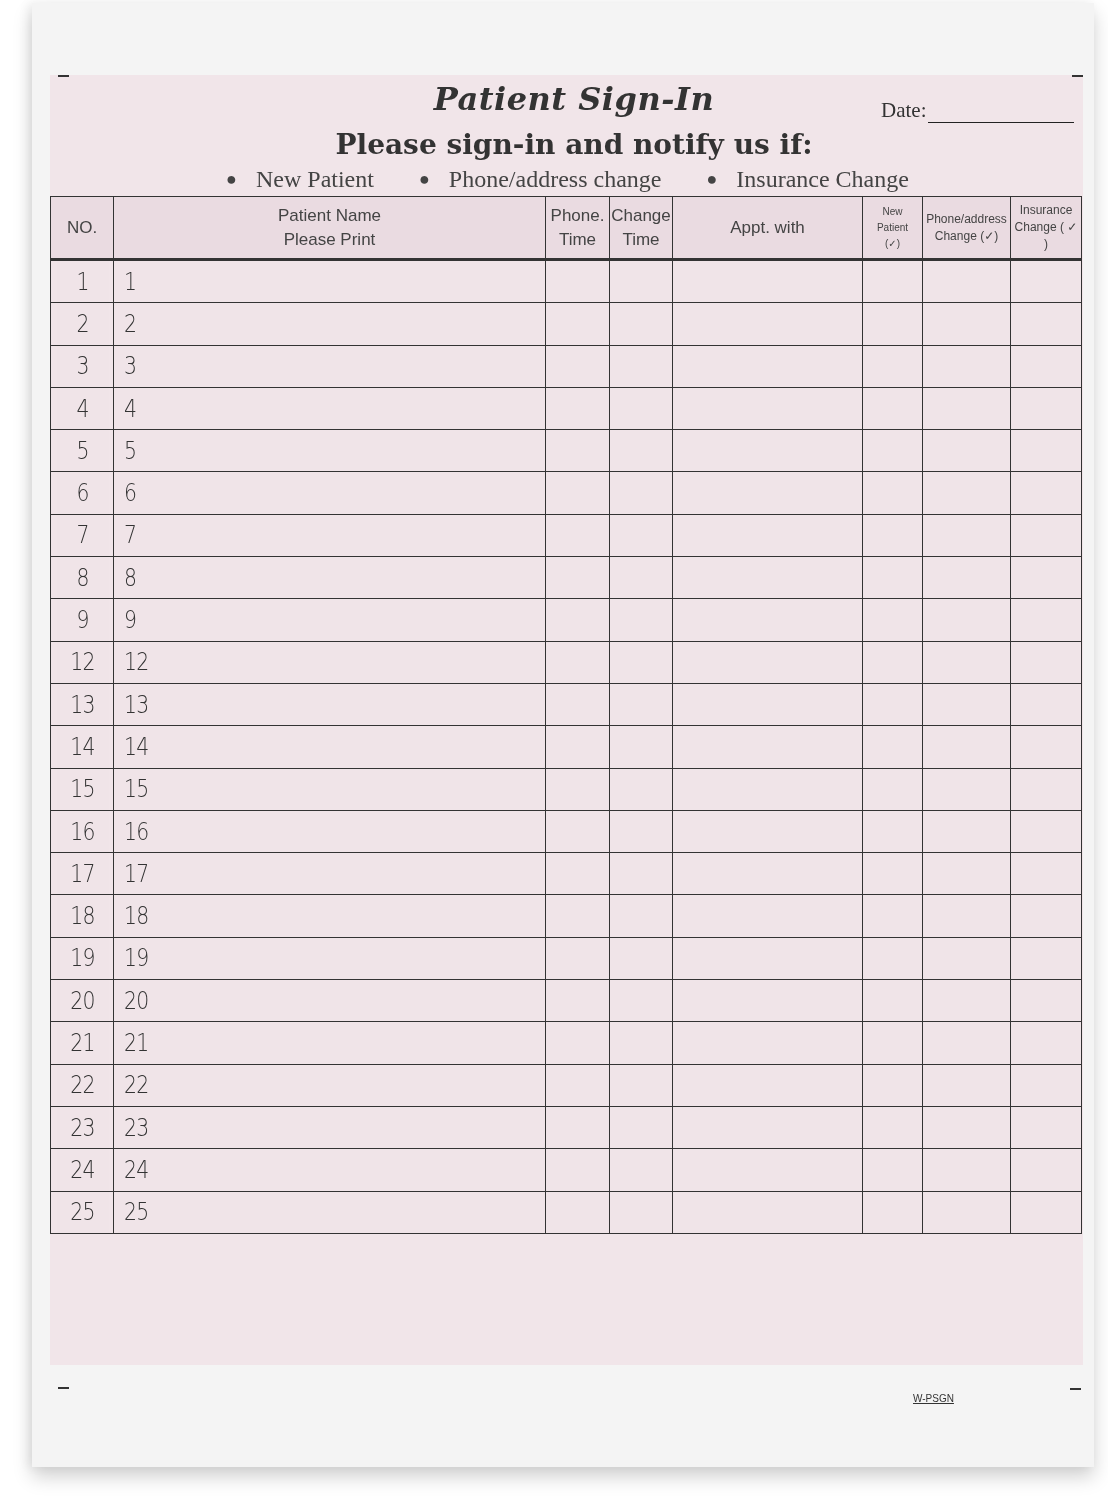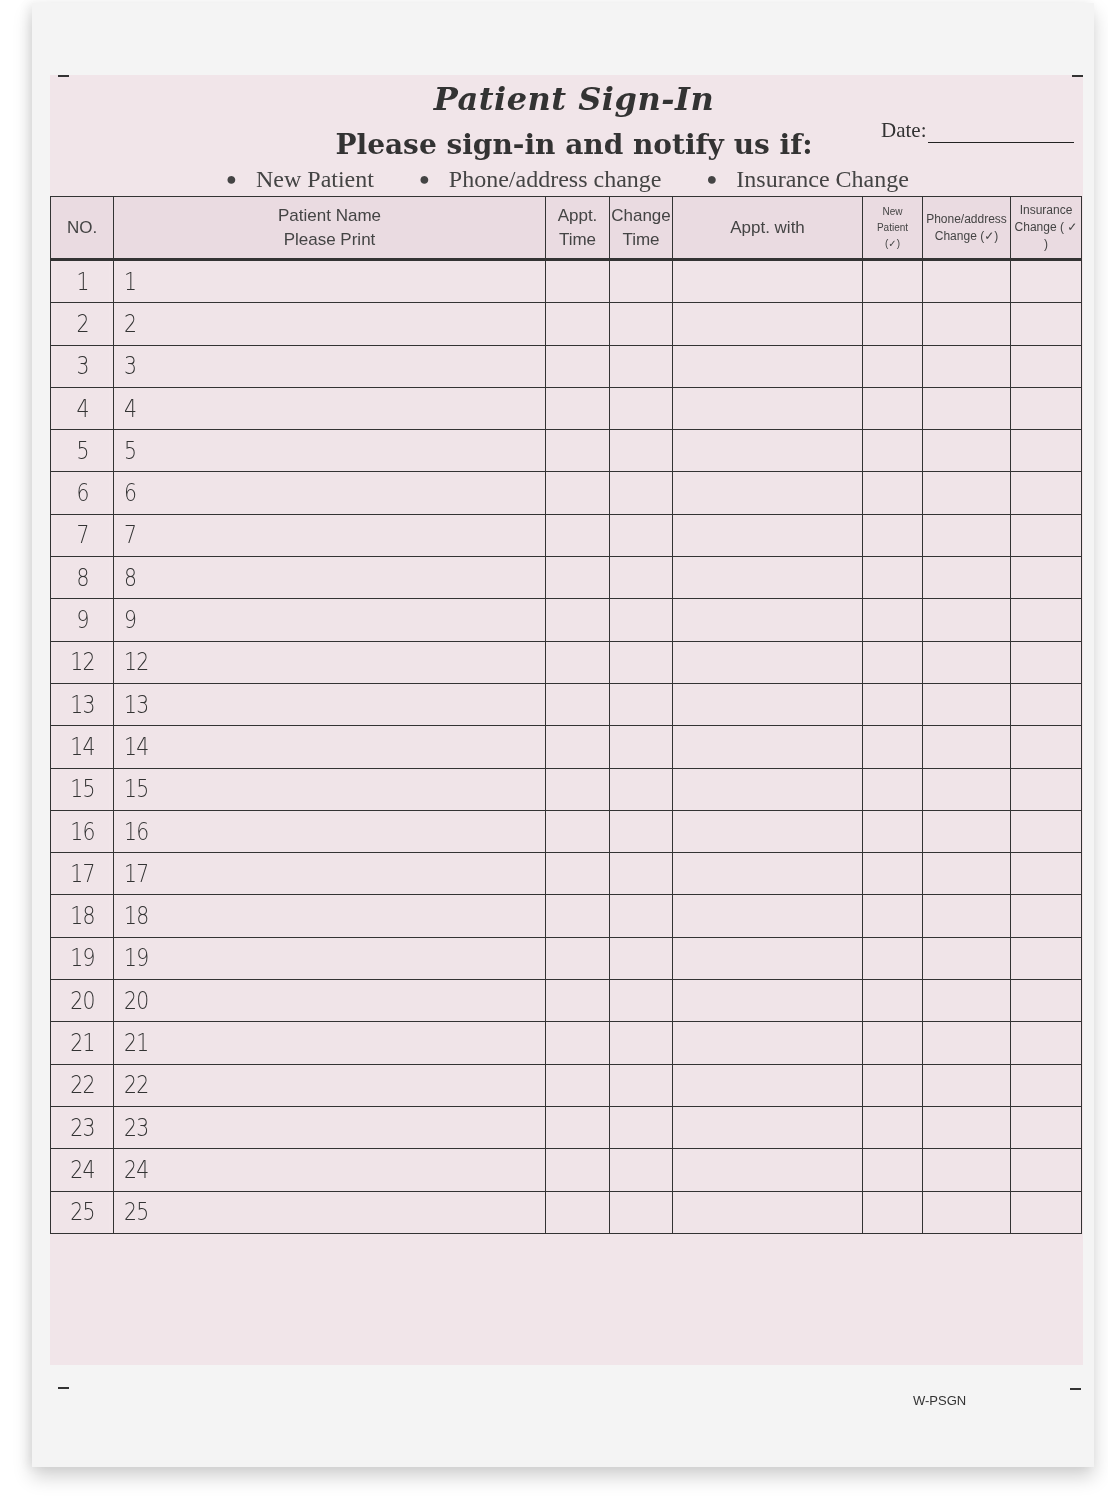--- a/index.html
+++ b/index.html
@@ -31,21 +31,21 @@
       text-align: center;
       font-family: "DejaVu Serif", serif;
       font-style: italic; font-weight: bold;
       font-size: 32px; color: #333;
       letter-spacing: 0.5px;
     }
     .date {
       position: absolute; left: 881px; top: 98px;
       font-family: "Liberation Serif", serif;
       font-size: 21px; color: #333;
-      display: flex; align-items: flex-end; margin-top: 20px;
+      display: flex; align-items: flex-end;
     }
     .date-line {
       display: inline-block; width: 146px; border-bottom: 1.6px solid #222;
       height: 18px; margin-left: 2px;
     }
     .subtitle {
       position: absolute; left: 0; width: 1148px; top: 128px;
       text-align: center;
       font-family: "DejaVu Serif", serif;
       font-weight: bold; font-size: 28px; color: #333;
@@ -90,21 +90,21 @@
       font-weight: 200;
       font-size: 24px;
       color: #333;
       vertical-align: middle;
     }
     td.num { text-align: center; letter-spacing: -1px; transform: scaleX(0.85); }
     td.name { padding-left: 10px !important; }
     td.name span { display: inline-block; transform: scaleX(0.85); transform-origin: left center; letter-spacing: -1px; }
     .form-code {
       position: absolute; left: 913px; top: 1393px;
-      font-size: 13px; color: #333;
+      font-size: 10px; color: #333; text-decoration: underline;
     }
   </style>
 </head>
 <body>
 
 <div class="paper"></div>
 <div class="pink"></div>
 
 <div class="crop" style="left:58px;top:75px"></div>
 <div class="crop" style="left:1072px;top:75px"></div>
@@ -134,21 +134,21 @@
       <col style="width:63px">
     <col style="width:190px">
       <col style="width:60px">
       <col style="width:88px">
       <col style="width:71px">
   </colgroup>
   <thead>
     <tr>
       <th><span>NO.</span></th>
       <th><span>Patient Name</span><br><span>Please Print</span></th>
-      <th><span>Appt.</span><br><span>Time</span></th>
+      <th><span>Phone.</span><br><span>Time</span></th>
       <th><span>Change</span><br><span>Time</span></th>
       <th><span>Appt. with</span></th>
       <th class="np"><span>New</span><br><span>Patient</span><br><span>(✓)</span></th>
       <th class="small"><span>Phone/address</span><br><span>Change (✓)</span></th>
       <th class="small"><span>Insurance</span><br><span>Change ( ✓ )</span></th>
     </tr>
   </thead>
   <tbody id="rows">
       <tr>
         <td class="num">1</td>

